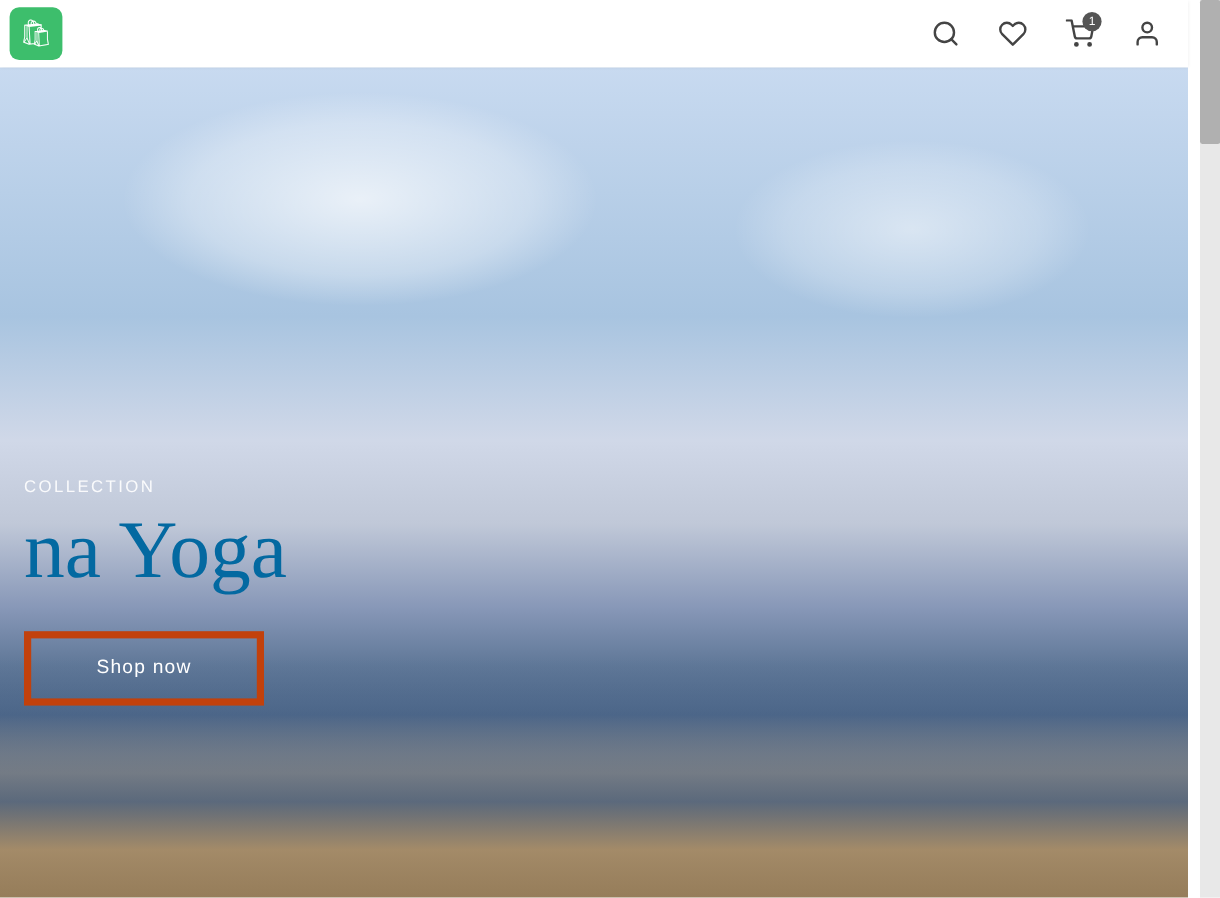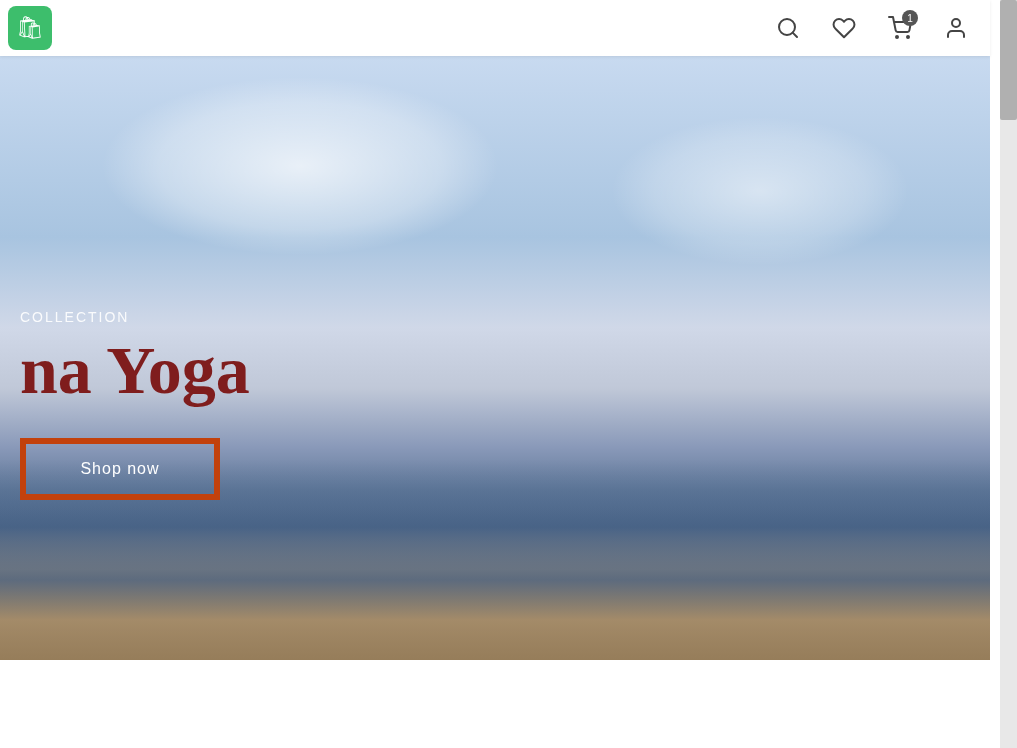--- a/index.html
+++ b/index.html
@@ -111,21 +111,21 @@
       background: #b0b0b0;
       border-radius: 2px;
     }
 
     
     .hero {
       position: absolute;
       top: 56px;
       left: 0;
       width: 990px;
-      height: 604px;
+      height: 692px;
       overflow: hidden;
     }
 
     .hero-bg {
       width: 100%;
       height: 100%;
       background: linear-gradient(
         180deg,
         #c8daf0 0%,
         #b8cfe8 15%,
@@ -196,22 +196,22 @@
       font-weight: 400;
       letter-spacing: 2px;
       color: rgba(255,255,255,0.9);
       margin-bottom: 8px;
       text-transform: uppercase;
     }
 
     .hero-title {
       font-family: Georgia, 'Times New Roman', serif;
       font-size: 68px;
-      font-weight: 700;
-      color: #7f1d1d;
+      font-weight: 400;
+      color: #0369a1;
       line-height: 1.1;
       margin-bottom: 30px;
     }
 
     .shop-now-btn {
       background: transparent;
       border: 6px solid #c2410c;
       color: white;
       font-family: Arial, sans-serif;
       font-size: 16px;

